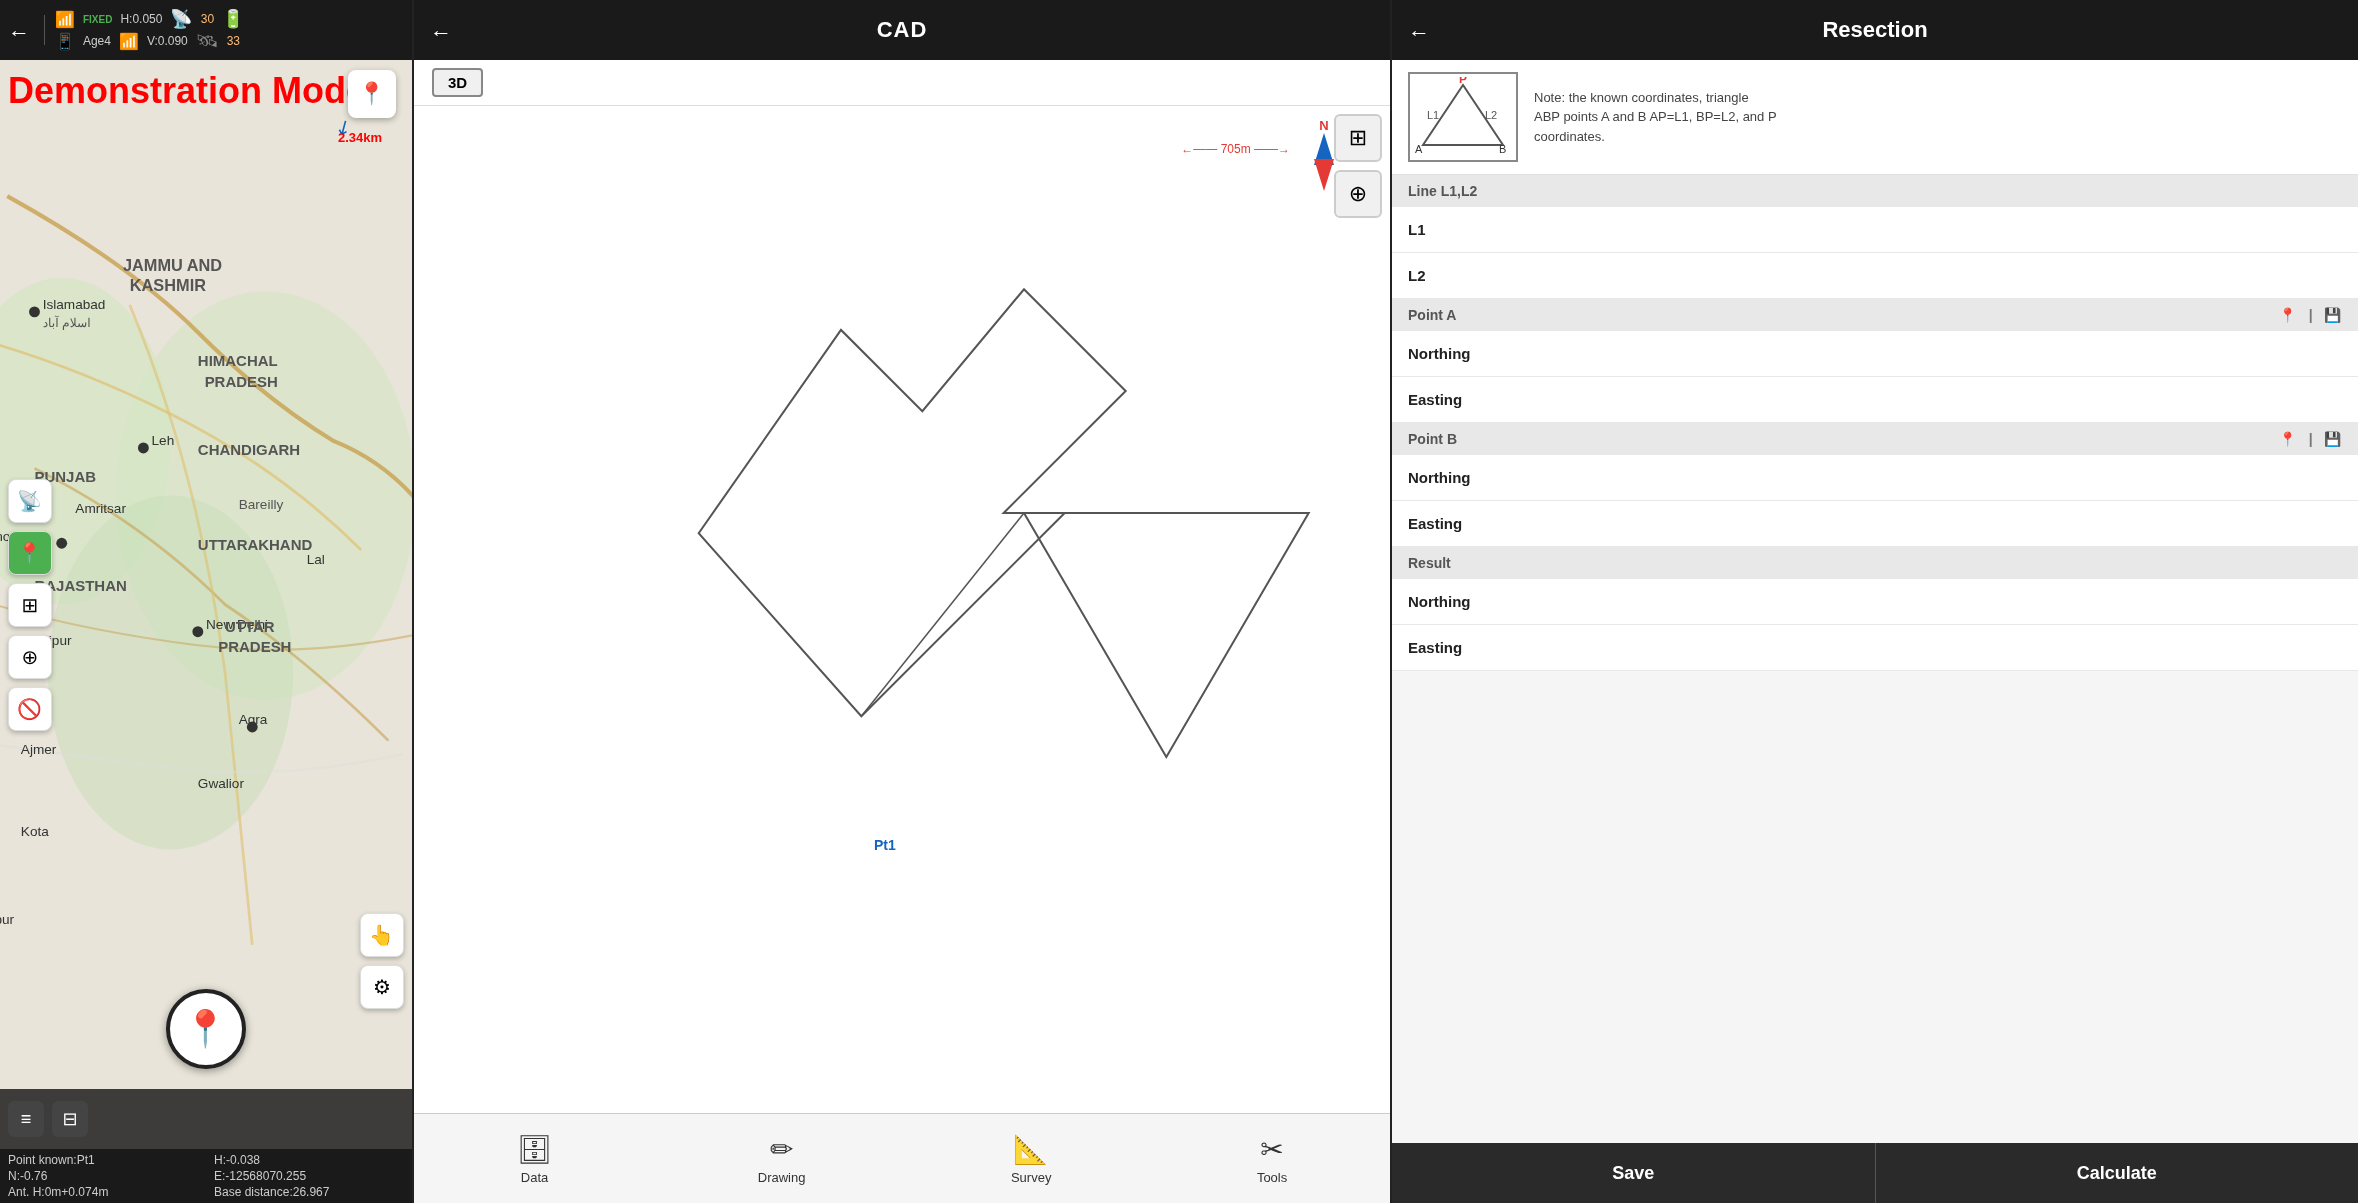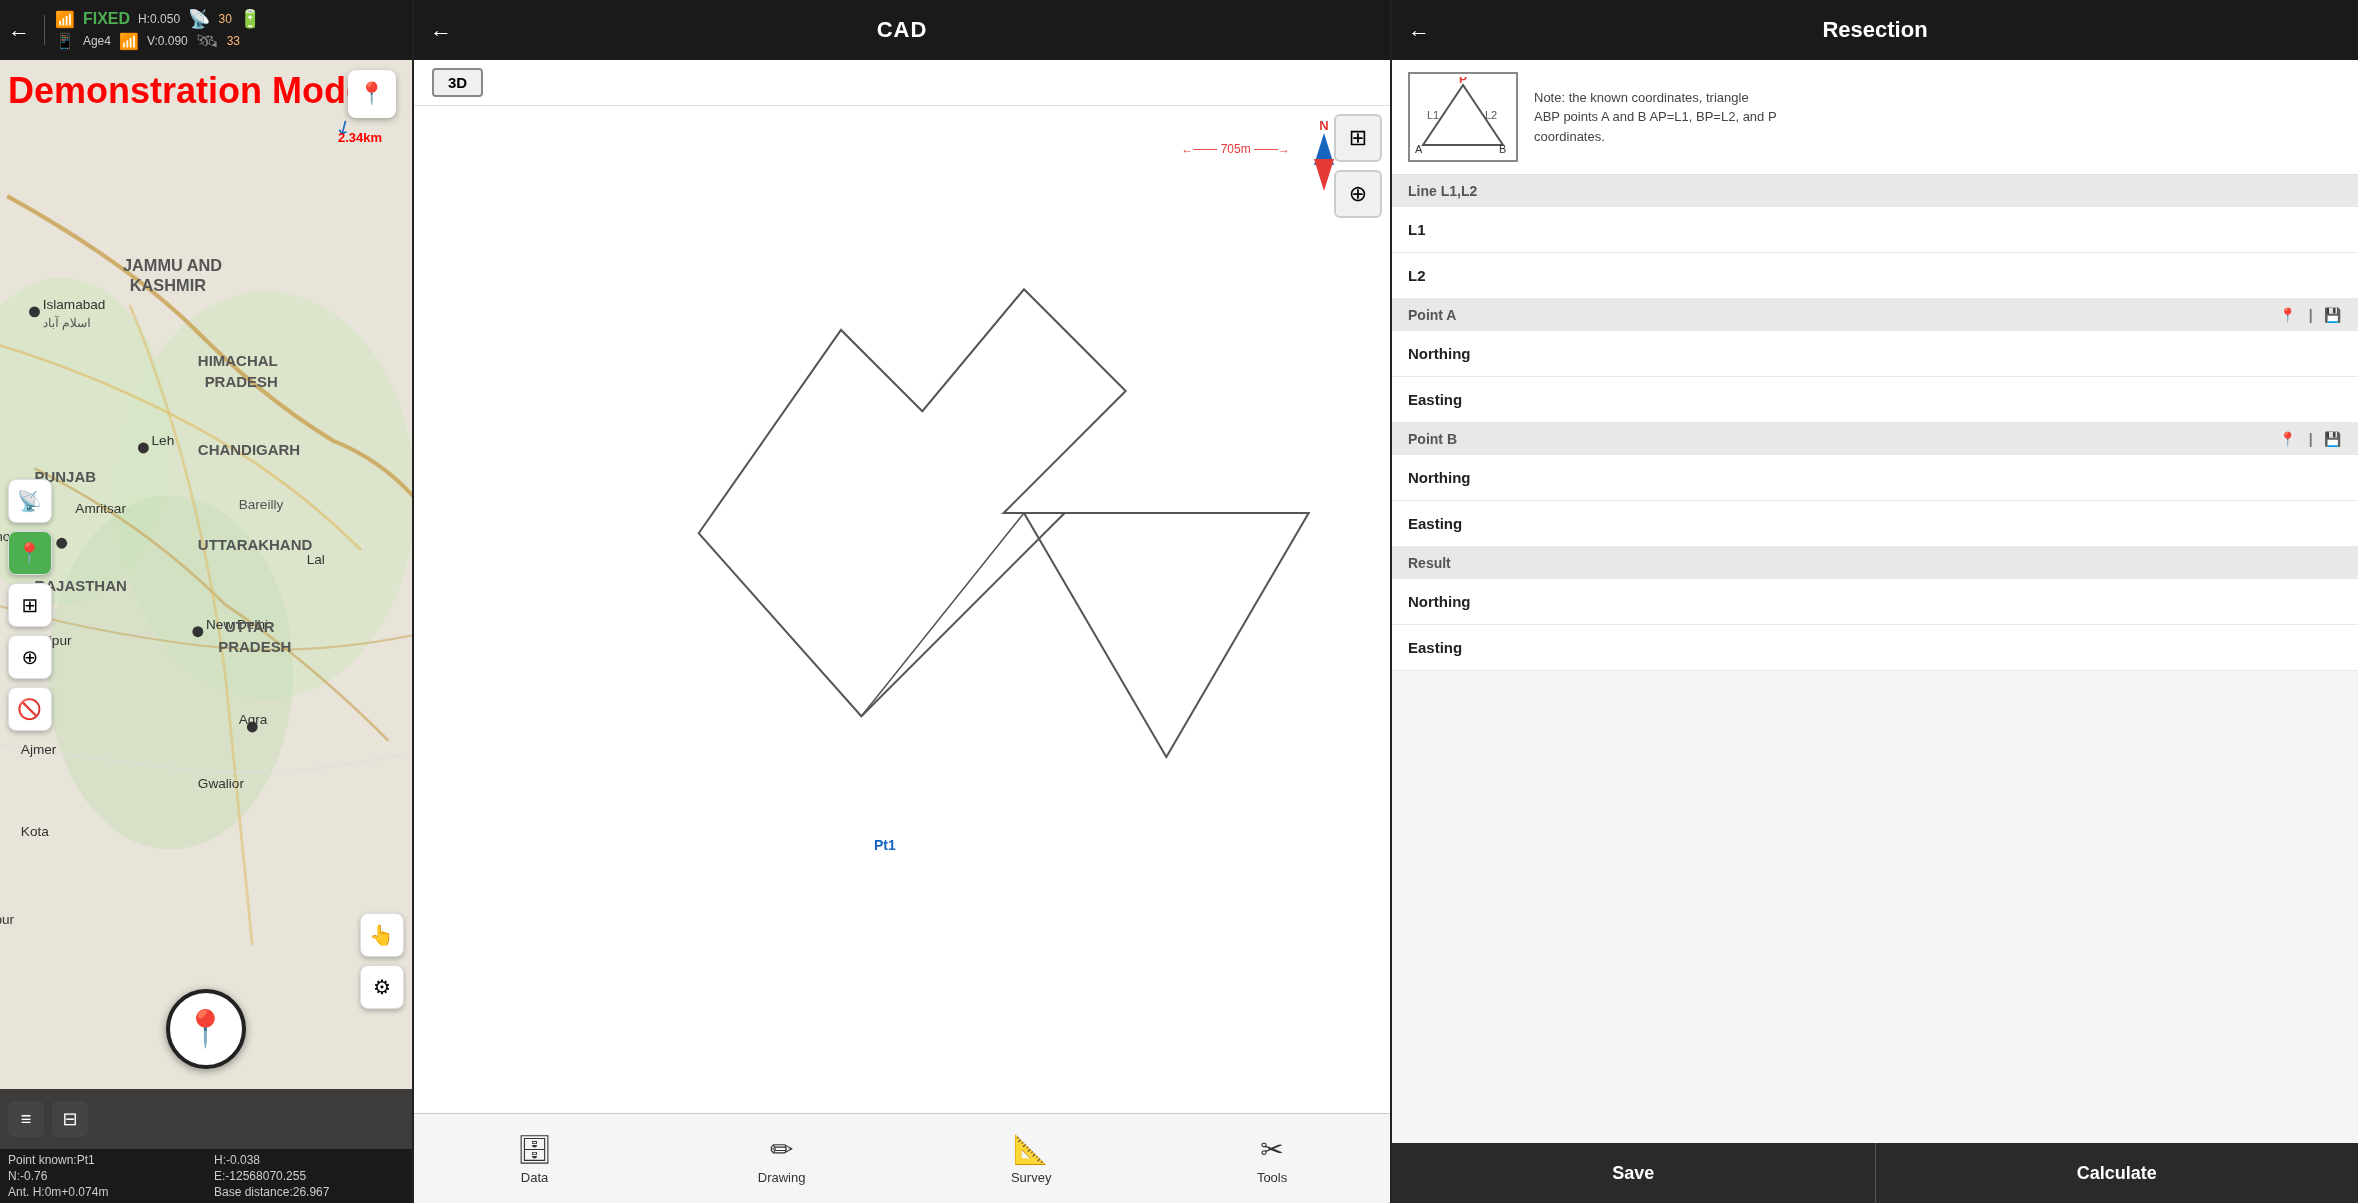--- a/index.html
+++ b/index.html
@@ -50,21 +50,21 @@
       gap: 8px;
     }
     .map-header-bottom {
       display: flex;
       align-items: center;
       gap: 8px;
     }
     .status-label {
       color: #4caf50;
       font-weight: bold;
-      font-size: 16px;
+      font-size: 10px;
     }
     .hv-label { font-size: 12px; color: #ccc; }
     .signal-icon { color: #4caf50; font-size: 16px; }
     .battery-icon { font-size: 18px; color: #fff; }
     .gps-icon { color: #888; font-size: 18px; }
     .sat-count { font-size: 12px; color: #fdba74; }
 
     .map-area {
       flex: 1;
       position: relative;

